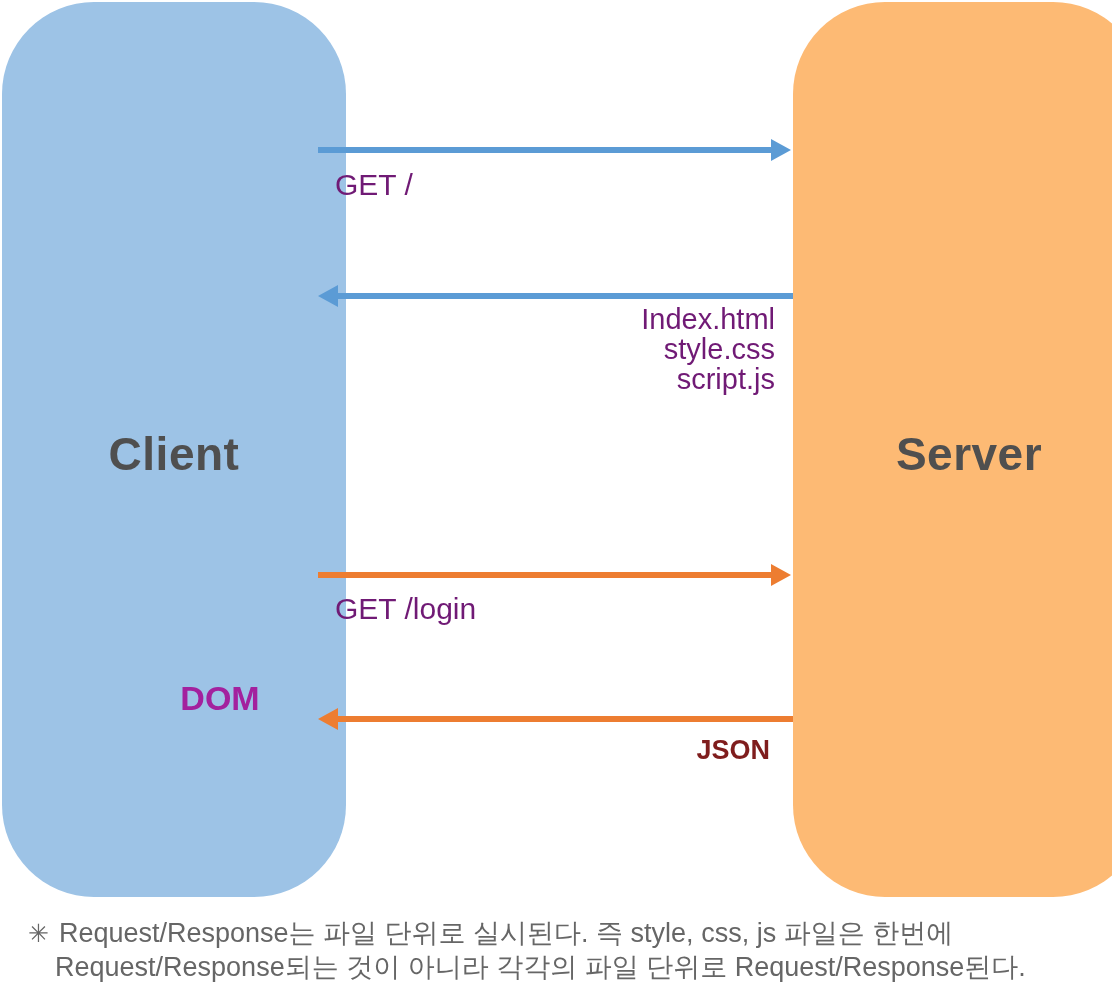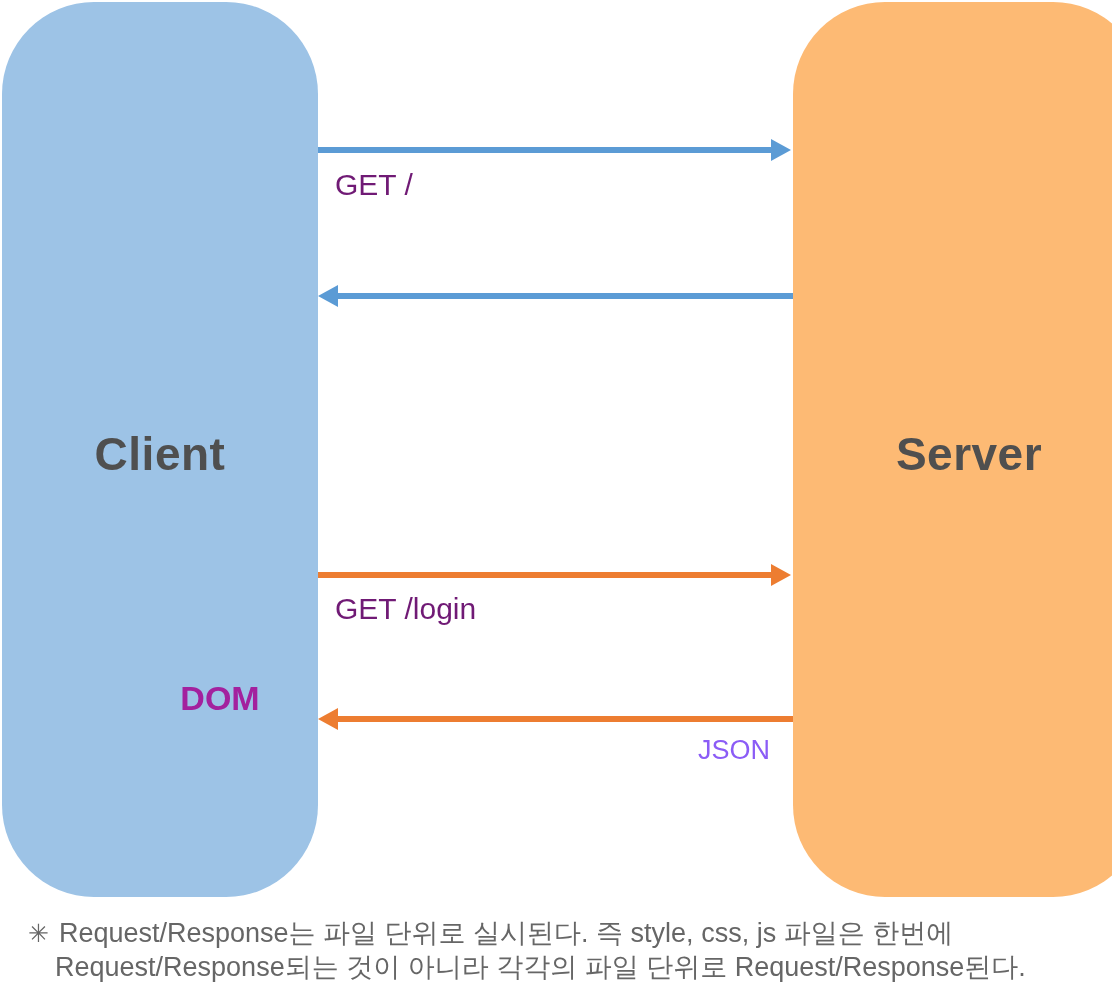--- a/index.html
+++ b/index.html
@@ -7,21 +7,21 @@
     width: 1112px; height: 996px;
     background: #ffffff;
     font-family: "Liberation Sans", sans-serif;
     position: relative;
     overflow: hidden;
   }
   .canvas { position: absolute; left: 0; top: 0; width: 1112px; height: 996px; }
 
   
   .box { position: absolute; top: 2px; height: 895px; border-radius: 92px; }
-  .client-box { left: 2px; width: 316px; background: #9DC3E6; }
+  .client-box { left: 2px; width: 316px; background: #9DC3E6; padding-left: 28px; }
   .server-box { left: 793px; width: 352px; background: #fdba74; }
   .box-title {
     position: absolute; left: 0; width: 100%; top: 425px;
     text-align: center; font-size: 46px; font-weight: bold;
     color: #4F4F4F; letter-spacing: 0.5px;
   }
 
   
   .arrow { position: absolute; height: 22px; }
   .shaft { position: absolute; top: 8px; height: 6px; }
@@ -53,21 +53,21 @@
   
   .msg { position: absolute; color: #701a75; font-size: 30px; }
   .msg-get1 { left: 335px; top: 168px; }
   .msg-files {
     right: 337px; top: 304px;
     text-align: right; font-size: 29px; line-height: 30px;
   }
   .msg-get2 { left: 335px; top: 592px; }
   .msg-json {
     right: 342px; top: 735px;
-    color: #8b5cf6; font-weight: normal; font-size: 27px;
+    color: #7f1d1d; font-weight: bold; font-size: 27px;
   }
   .dom-label {
     position: absolute; left: 60px; top: 680px; width: 320px;
     text-align: center; color: #A3219E; font-weight: bold;
     font-size: 34px; line-height: 36px;
   }
 
   
   .footnote {
     position: absolute; left: 28px; top: 916px;
@@ -94,20 +94,25 @@
   <div class="arrow blue arrow-right a1">
     <span class="shaft"></span>
     <span class="head"></span>
   </div>
   <div class="msg msg-get1">GET /</div>
 
   <div class="arrow blue arrow-left a2">
     <span class="head"></span>
     <span class="shaft"></span>
   </div>
+  <div class="msg msg-files">
+    <div>Index.html</div>
+    <div>style.css</div>
+    <div>script.js</div>
+  </div>
 
   <div class="arrow orange arrow-right a3">
     <span class="shaft"></span>
     <span class="head"></span>
   </div>
   <div class="msg msg-get2">GET /login</div>
 
   <div class="arrow orange arrow-left a4">
     <span class="head"></span>
     <span class="shaft"></span>

